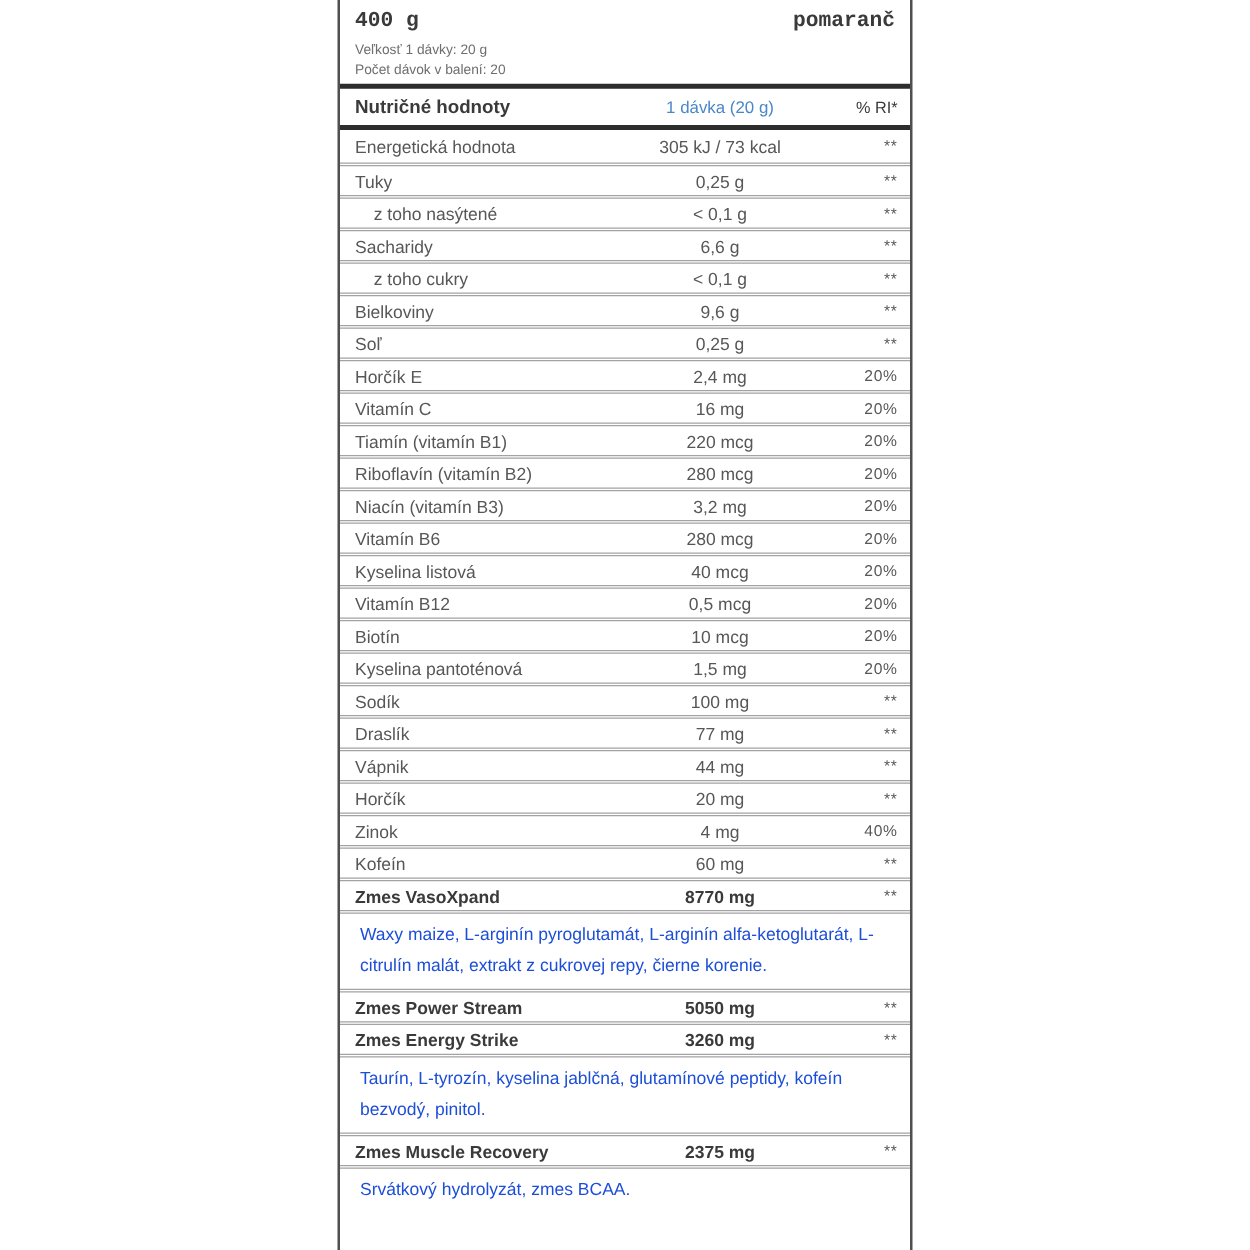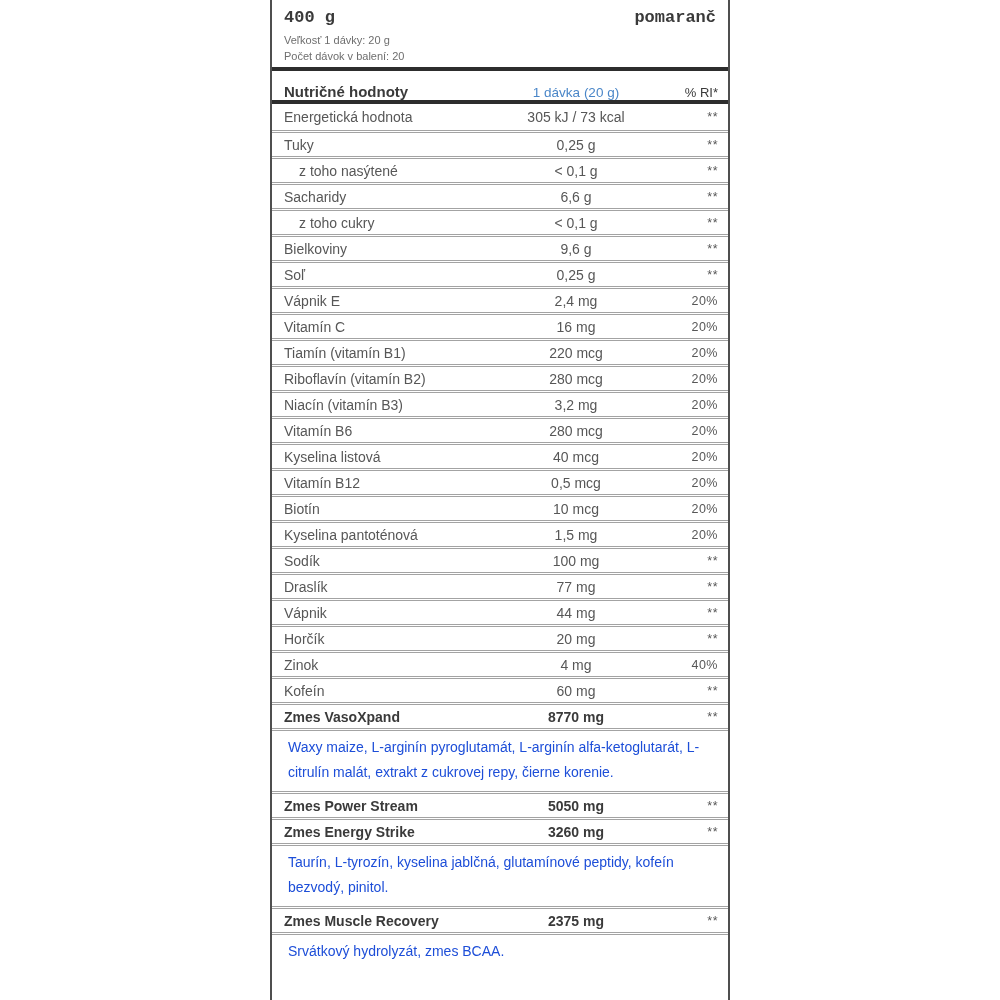--- a/index.html
+++ b/index.html
@@ -41,21 +41,21 @@
   .thick {
     height: 4px;
     background: #2d2d2d;
   }
   .row {
     display: flex;
     align-items: center;
     min-height: 26px;
     box-sizing: border-box;
   }
-  .header-row { min-height: 29px; align-items: flex-end; }
+  .header-row { min-height: 29px; }
   .header-row .c-label {
     font-weight: bold;
     font-size: 15px;
     color: #3a3a3a;
   }
   .header-row .c-value {
     font-size: 13.5px;
   }
   .header-row .c-ri {
     font-size: 13px;
@@ -149,21 +149,21 @@
         <span class="c-label">Bielkoviny</span>
         <span class="c-value">9,6 g</span>
         <span class="c-ri">**</span>
       </div>
       <div class="row data-row">
         <span class="c-label">Soľ</span>
         <span class="c-value">0,25 g</span>
         <span class="c-ri">**</span>
       </div>
       <div class="row data-row">
-        <span class="c-label">Vápnik E</span>
+        <span class="c-label">Horčík E</span>
         <span class="c-value">2,4 mg</span>
         <span class="c-ri">20%</span>
       </div>
       <div class="row data-row">
         <span class="c-label">Vitamín C</span>
         <span class="c-value">16 mg</span>
         <span class="c-ri">20%</span>
       </div>
       <div class="row data-row">
         <span class="c-label">Tiamín (vitamín B1)</span>

